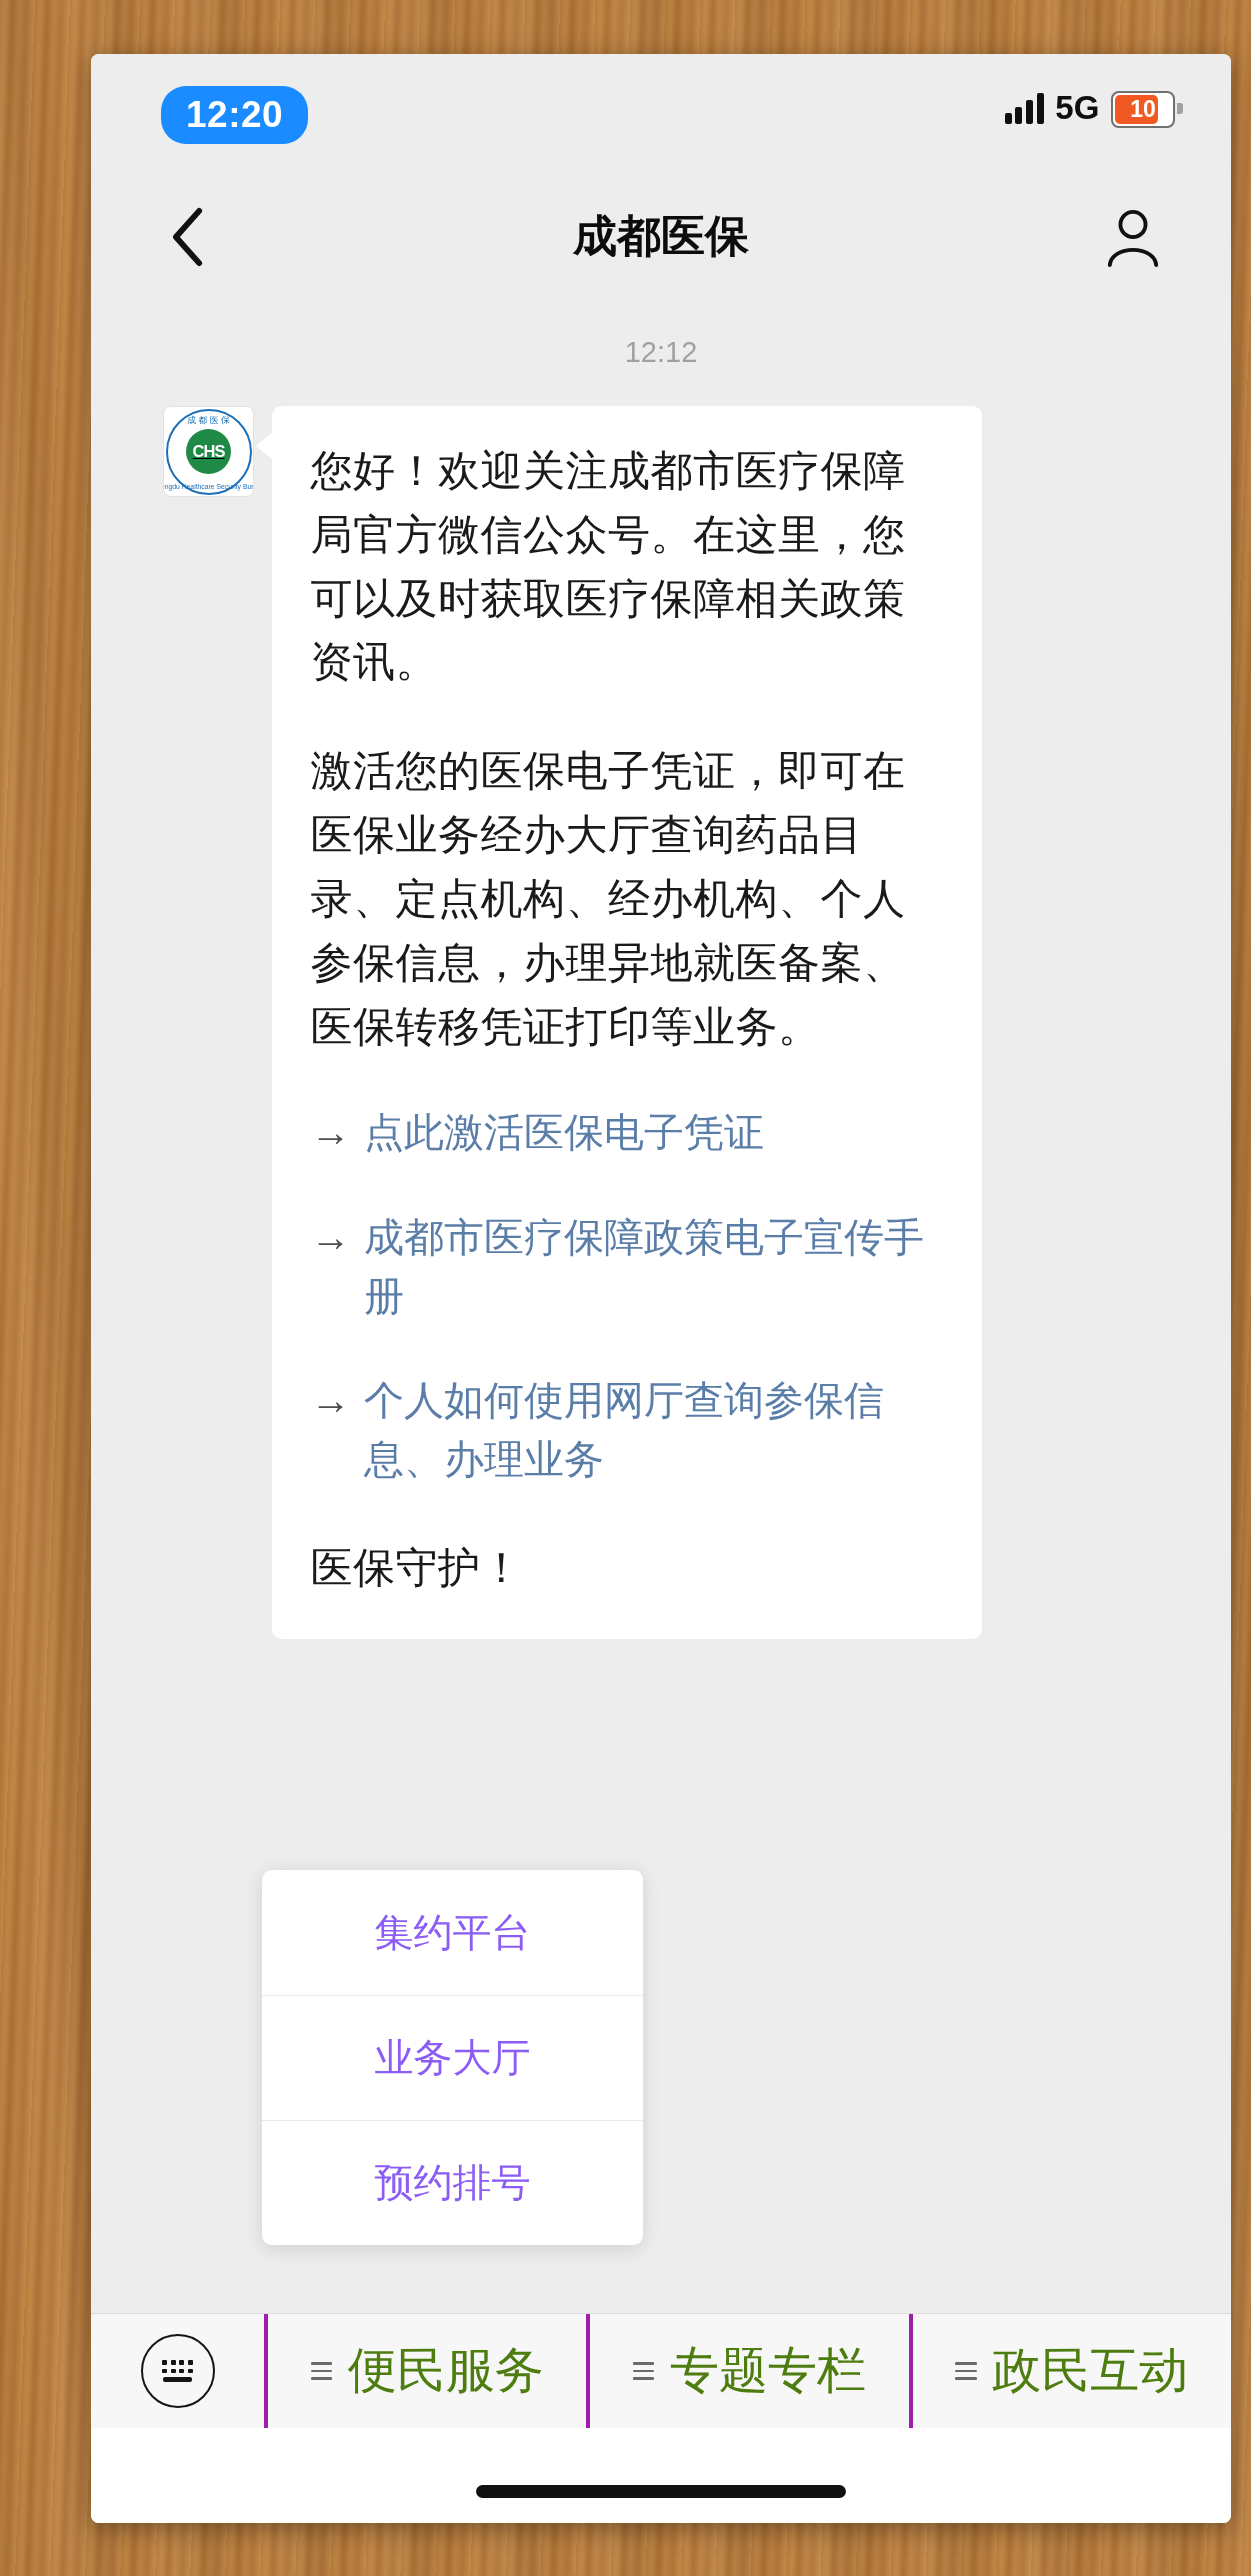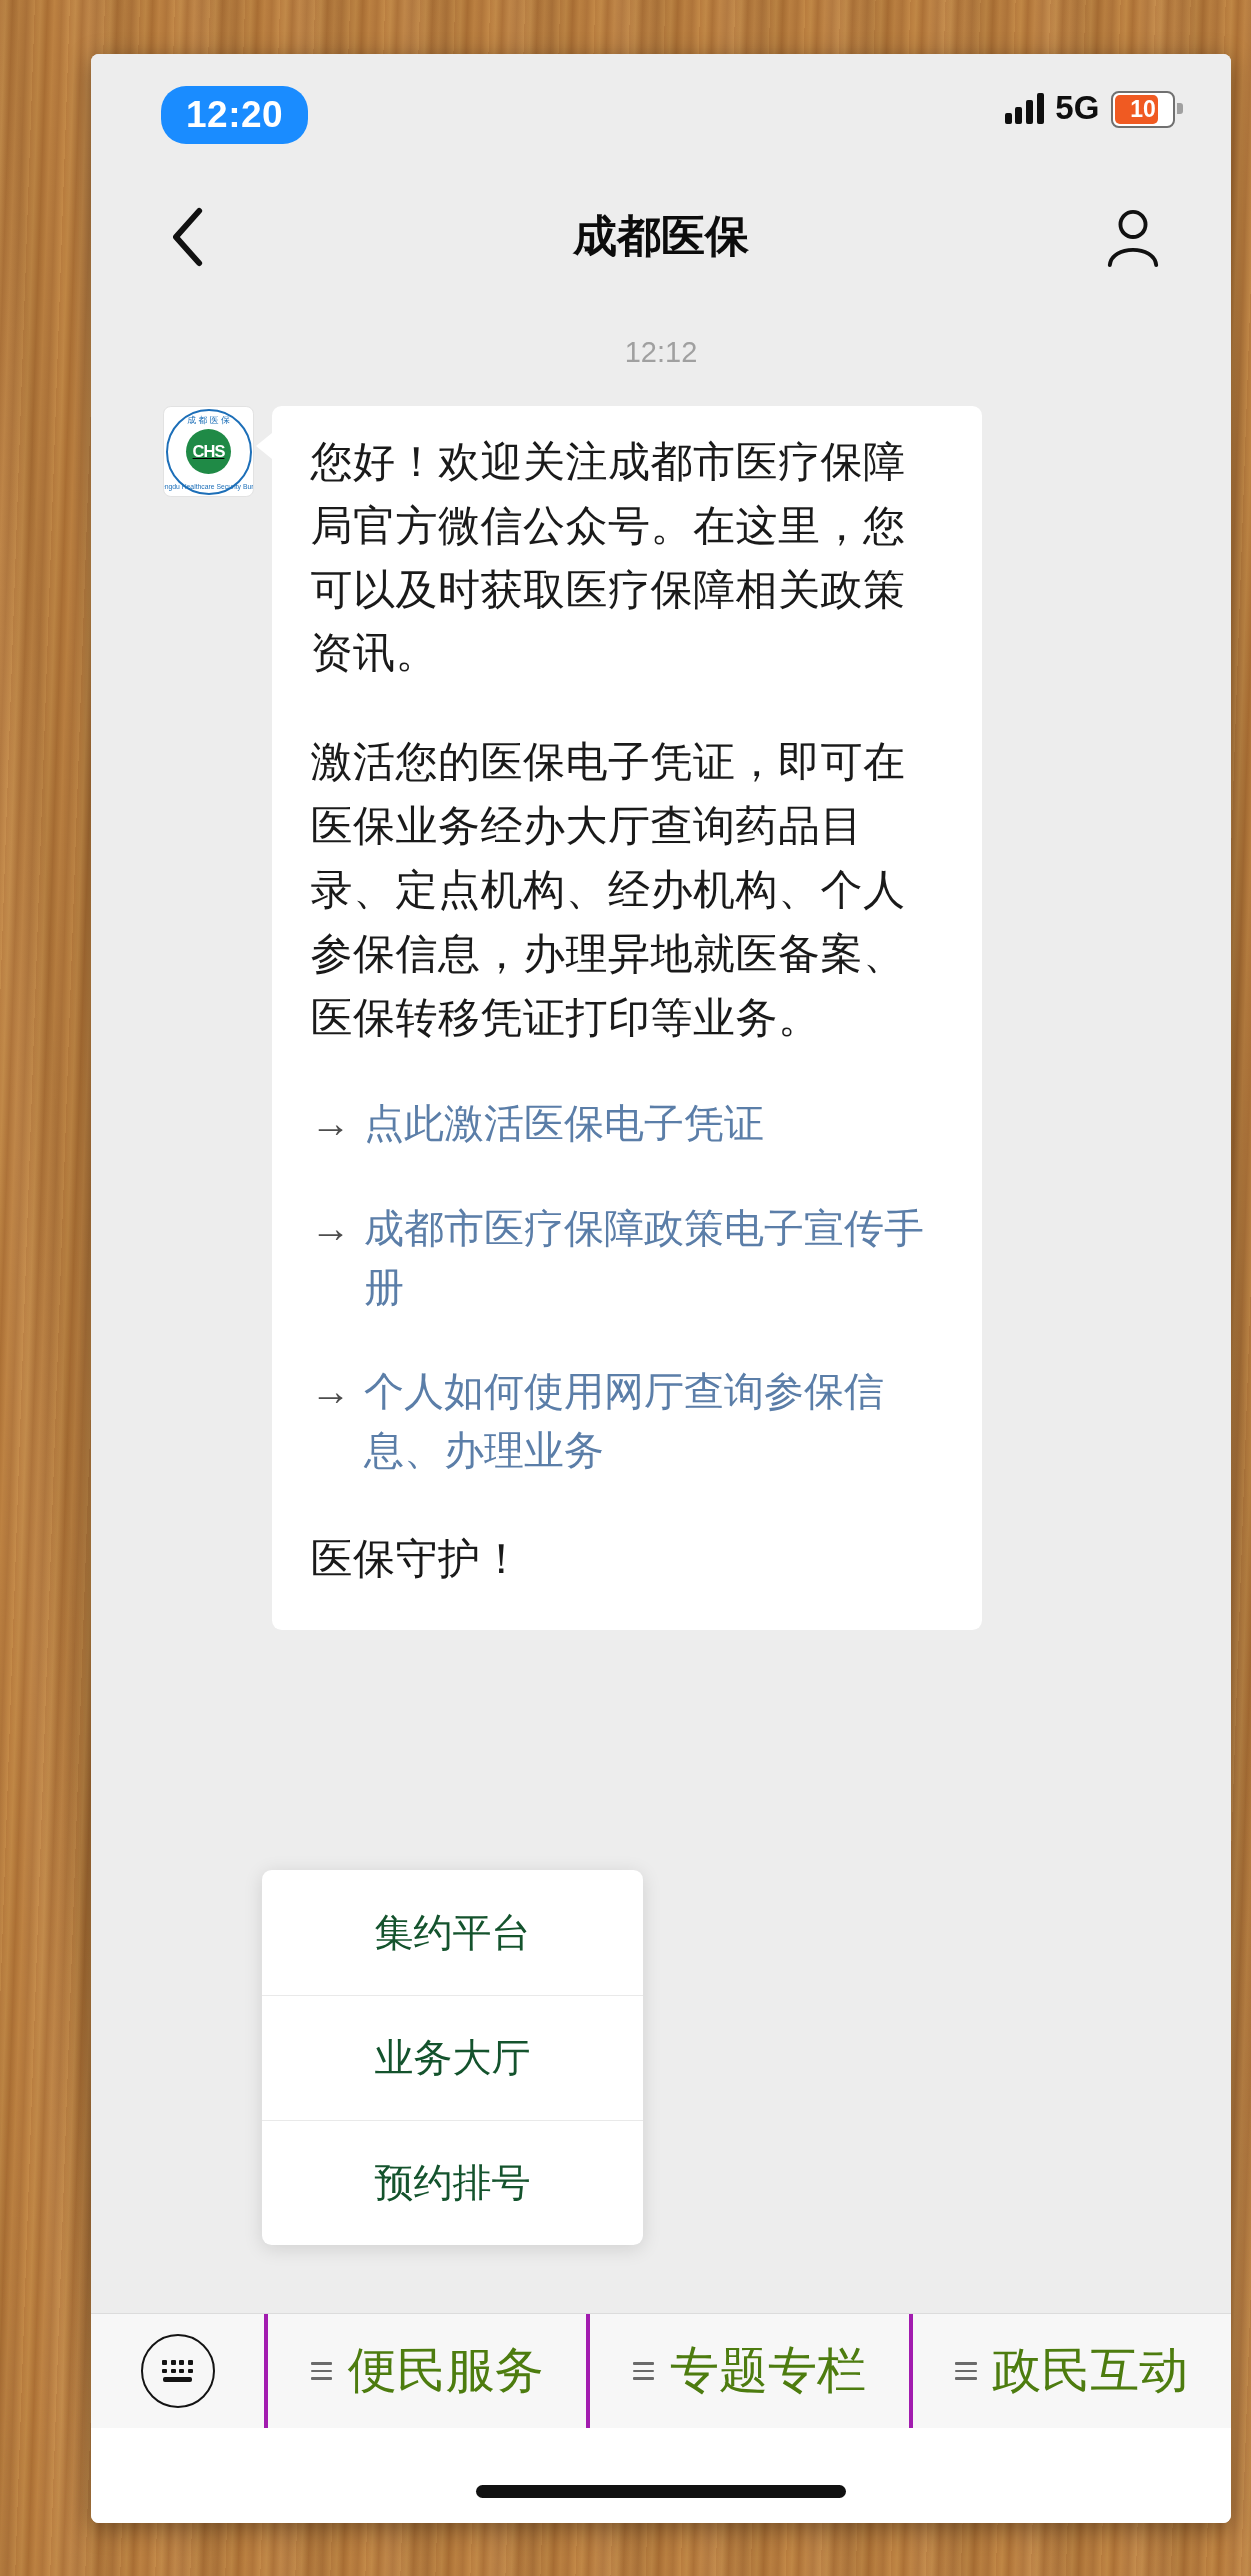--- a/index.html
+++ b/index.html
@@ -264,21 +264,21 @@
     width: 0;
     height: 0;
     border-top: 13.6px solid transparent;
     border-bottom: 13.6px solid transparent;
     border-right: 16.5px solid #ffffff;
   }
   .bubble {
     background: #ffffff;
     border-radius: 9.7px;
     width: 710px;
-    padding: 24px 39px 39px 39px;
+    padding: 33px 39px 39px 39px;
     box-sizing: border-box;
   }
   .bubble p {
     margin: 0;
     font-size: 42px;
     line-height: 1.52;
     color: #1a1a1a;
     letter-spacing: 0.5px;
   }
   .bubble p.para2 {
@@ -313,21 +313,21 @@
     border-radius: 9.7px;
     box-shadow: 0 3.9px 19.5px rgba(0,0,0,0.12);
     z-index: 5;
   }
   .popup-item {
     height: 125px;
     display: flex;
     align-items: center;
     justify-content: center;
     font-size: 39px;
-    color: #14532d;
+    color: #8b5cf6;
     box-sizing: border-box;
   }
   .popup-item + .popup-item {
     border-top: 1px solid #e9e9e9;
   }
 
   
   .menubar {
     position: absolute;
     left: 0;

